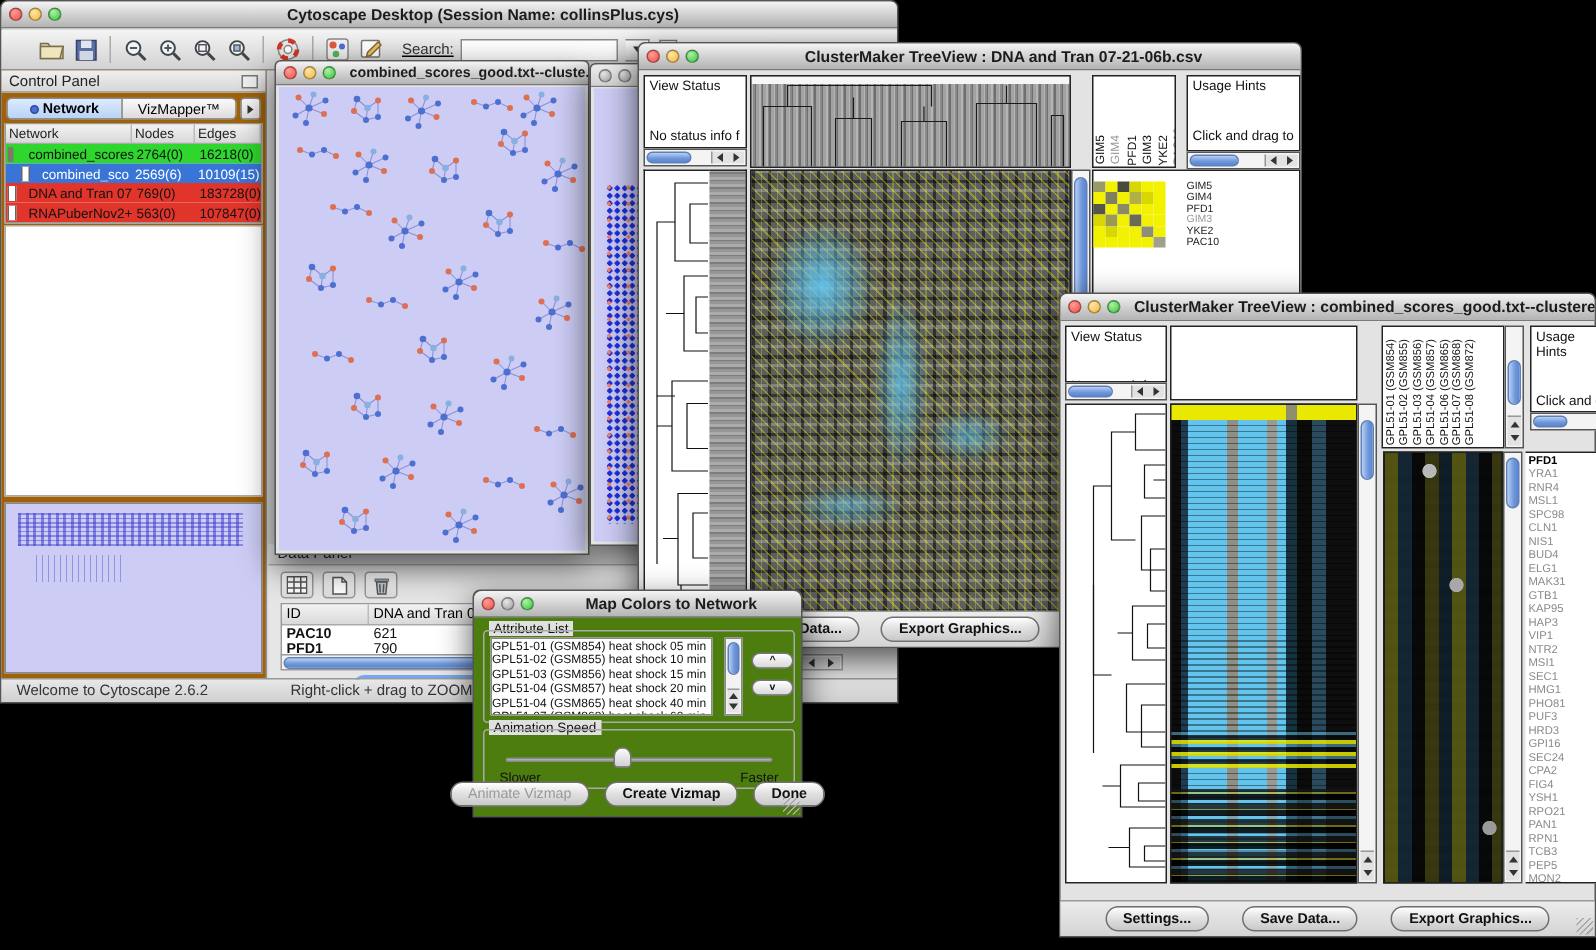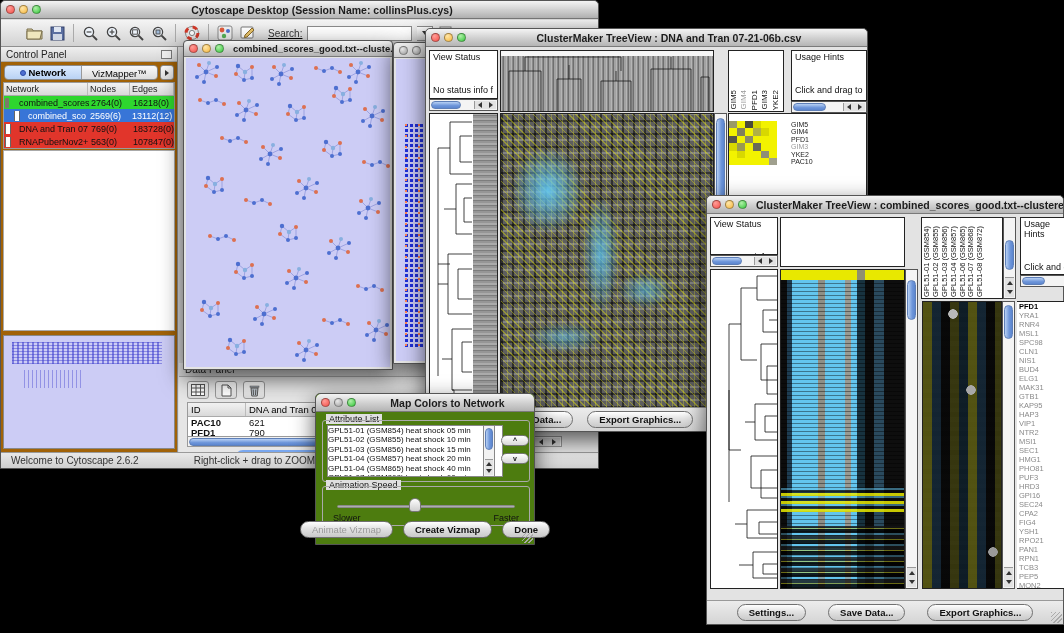--- a/index.html
+++ b/index.html
@@ -213,21 +213,21 @@
   #tv2 .vscroll.s3{left:295px;top:105px;height:288px;}
   #tv2 .vscroll.s3 .vthumb{top:3px;height:34px;}
   #tv2 .genelist{left:310px;top:105px;width:48px;height:288px;border:1px solid #222;border-left:none;}
   #tv2 .btnbar{justify-content:center;gap:22px;}
 
   
   #dlg{left:315px;top:393px;width:220px;height:152px;background:#4d7c0f;}
   #dlg .body{position:absolute;left:0;right:0;top:18px;bottom:0;font-size:9px;color:#111;}
   #dlg .gbox{position:absolute;left:6px;top:8px;width:208px;height:62px;border:1px solid #aaa;border-radius:3px;}
   #dlg .glabel{position:absolute;left:10px;top:2px;background:#e0e0e0;padding:0 3px;font-size:9px;}
-  #dlg .attrlist{position:absolute;left:4px;top:4px;width:176px;height:52px;background:#fff;border:1px solid #888;
+  #dlg .attrlist{position:absolute;left:4px;top:4px;width:148px;height:52px;background:#fff;border:1px solid #888;
       overflow:hidden;font-size:8px;line-height:9.4px;white-space:nowrap;}
   #dlg .alscroll{position:absolute;left:160px;top:4px;width:12px;height:52px;background:#f2f2f2;border:1px solid #888;}
   #dlg .alscroll .vthumb{position:absolute;left:1px;top:2px;width:8px;height:22px;}
   #dlg .alscroll .vends{position:absolute;left:1px;right:1px;bottom:1px;height:16px;display:flex;flex-direction:column;
       align-items:center;justify-content:space-around;background:#e4e4e4;border-top:1px solid #999;}
   #dlg .updown{position:absolute;left:178px;width:28px;height:11px;border-radius:6px;border:1px solid #777;
       background:linear-gradient(#fff,#d8d8d8);font-size:7px;line-height:9px;text-align:center;font-weight:bold;}
   #dlg .gbox2{position:absolute;left:6px;top:74px;width:208px;height:40px;border:1px solid #aaa;border-radius:3px;}
   #dlg .slider-track{position:absolute;left:14px;top:18px;width:178px;height:3px;background:#aeaeae;border-radius:2px;border:1px solid #8a8a8a;}
   #dlg .slider-thumb{position:absolute;left:86px;top:11px;width:12px;height:14px;background:linear-gradient(#fdfdfd,#cfcfcf);
@@ -368,21 +368,21 @@
               <span class="nicon"><span class="icn-folder"></span></span>
               <span class="nm">combined_scores</span>
               <span class="nd">2764(0)</span>
               <span class="ne">16218(0)</span>
             </div>
 
             <div class="nrow row-selected indent">
               <span class="nicon"><span class="icn-doc"></span></span>
               <span class="nm">combined_sco</span>
               <span class="nd">2569(6)</span>
-              <span class="ne">13112(12)</span>
+              <span class="ne">10109(15)</span>
             </div>
 
             <div class="nrow row-red">
               <span class="nicon"><span class="icn-doc"></span></span>
               <span class="nm">DNA and Tran 07</span>
               <span class="nd">769(0)</span>
               <span class="ne">183728(0)</span>
             </div>
 
             <div class="nrow row-red">

